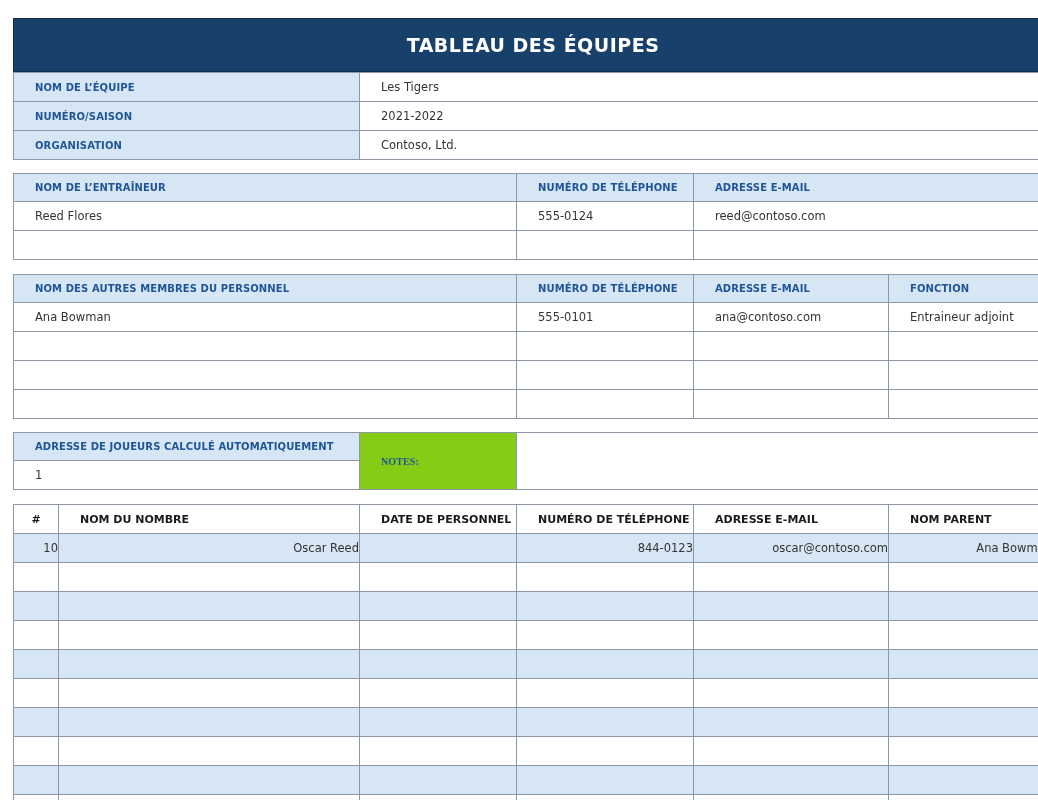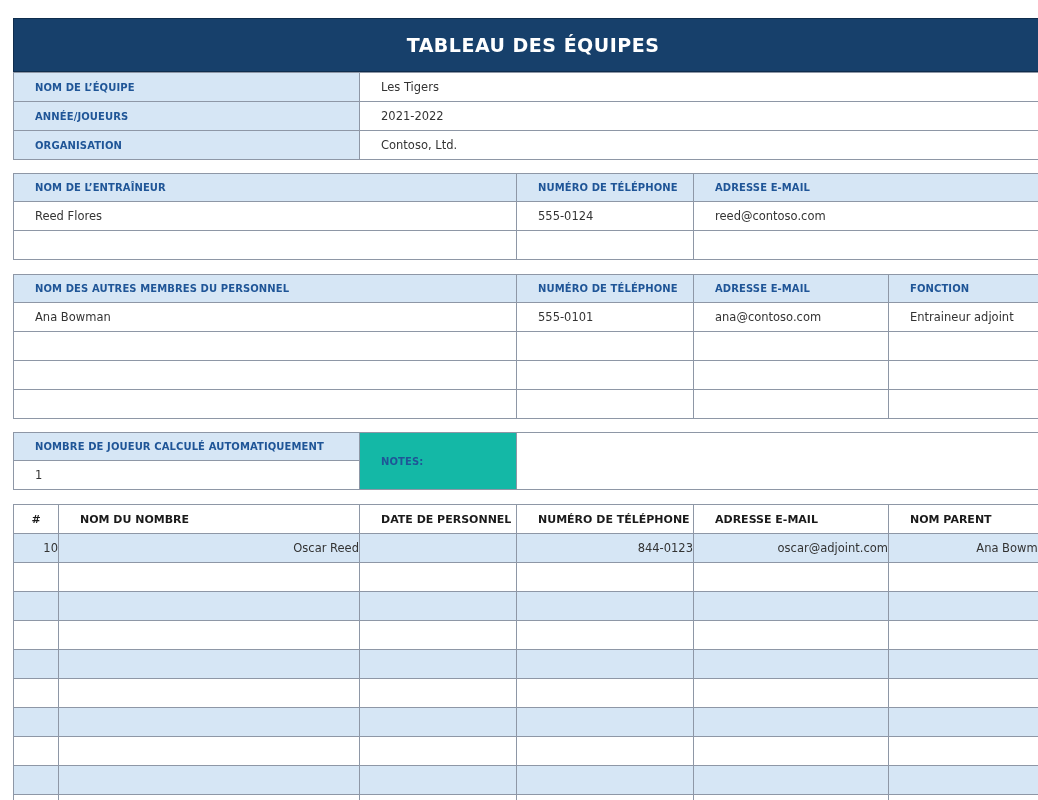--- a/index.html
+++ b/index.html
@@ -42,21 +42,21 @@
       <colgroup>
           <col style="width:346px">
           <col>
         </colgroup>
       <tbody>
           <tr style="height:29px">
         <td class="lbl">NOM DE L’ÉQUIPE</td>
         <td class="val">Les Tigers</td>
       </tr>
       <tr style="height:29px">
-        <td class="lbl">ANNÉE/JOUEURS</td>
+        <td class="lbl">NUMÉRO/SAISON</td>
         <td class="val">2021-2022</td>
       </tr>
       <tr style="height:29px">
         <td class="lbl">ORGANISATION</td>
         <td class="val">Contoso, Ltd.</td>
       </tr>
     </tbody>
       </table>
   </div>
 
@@ -132,22 +132,22 @@
 
   <div class="block" style="top:414px;">
     <table>
       <colgroup>
           <col style="width:346px">
           <col style="width:157px">
           <col>
         </colgroup>
       <tbody>
           <tr style="height:28px">
-        <td class="lbl">NOMBRE DE JOUEUR CALCULÉ AUTOMATIQUEMENT</td>
-        <td class="lbl" rowspan="2" style="background:#14b8a6;">NOTES:</td>
+        <td class="lbl">ADRESSE DE JOUEURS CALCULÉ AUTOMATIQUEMENT</td>
+        <td class="lbl" rowspan="2" style="background:#84cc16;font-family:Liberation Serif, serif;">NOTES:</td>
         <td class="val" rowspan="2"></td>
       </tr>
       <tr style="height:29px">
         <td class="val">1</td>
       </tr>
     </tbody>
       </table>
   </div>
 
   <div class="block" style="top:486px;">
@@ -167,21 +167,21 @@
         <td class="hdr-dark">DATE DE PERSONNEL</td>
         <td class="hdr-dark">NUMÉRO DE TÉLÉPHONE</td>
         <td class="hdr-dark">ADRESSE E-MAIL</td>
         <td class="hdr-dark">NOM PARENT</td>
       </tr>
       <tr style="height:29px" class="band">
         <td class="val num-cell">10</td>
         <td class="val">Oscar Reed</td>
         <td class="val"></td>
         <td class="val">844-0123</td>
-        <td class="val">oscar@adjoint.com</td>
+        <td class="val">oscar@contoso.com</td>
         <td class="val">Ana Bowman</td>
       </tr>
       <tr style="height:29px">
         <td class="val num-cell"></td>
         <td class="val"></td>
         <td class="val"></td>
         <td class="val"></td>
         <td class="val"></td>
         <td class="val"></td>
       </tr>

